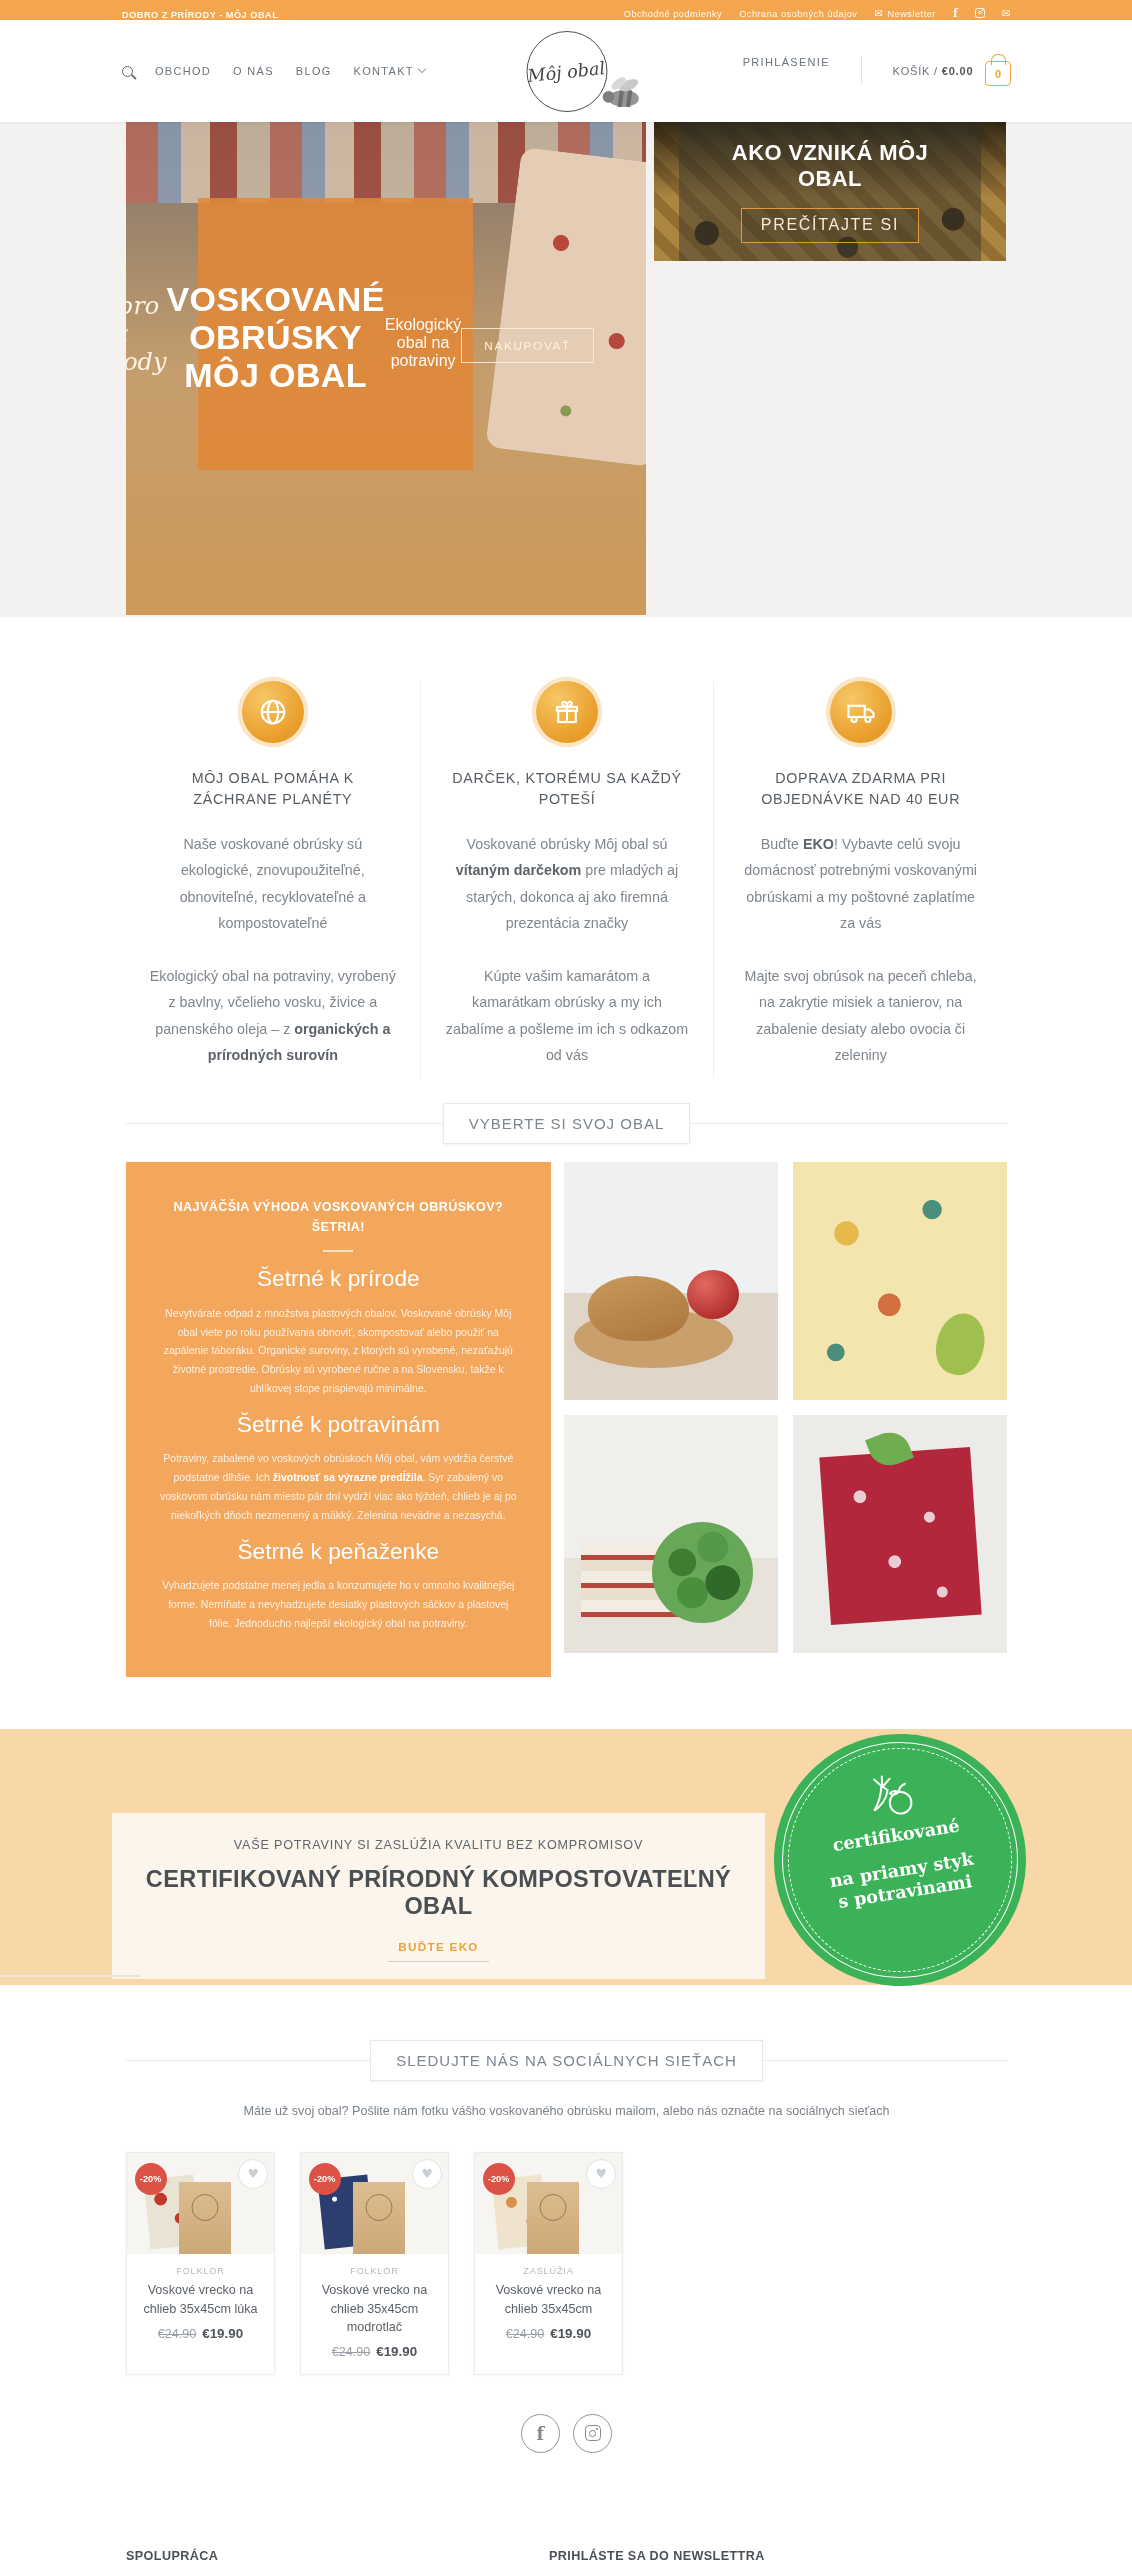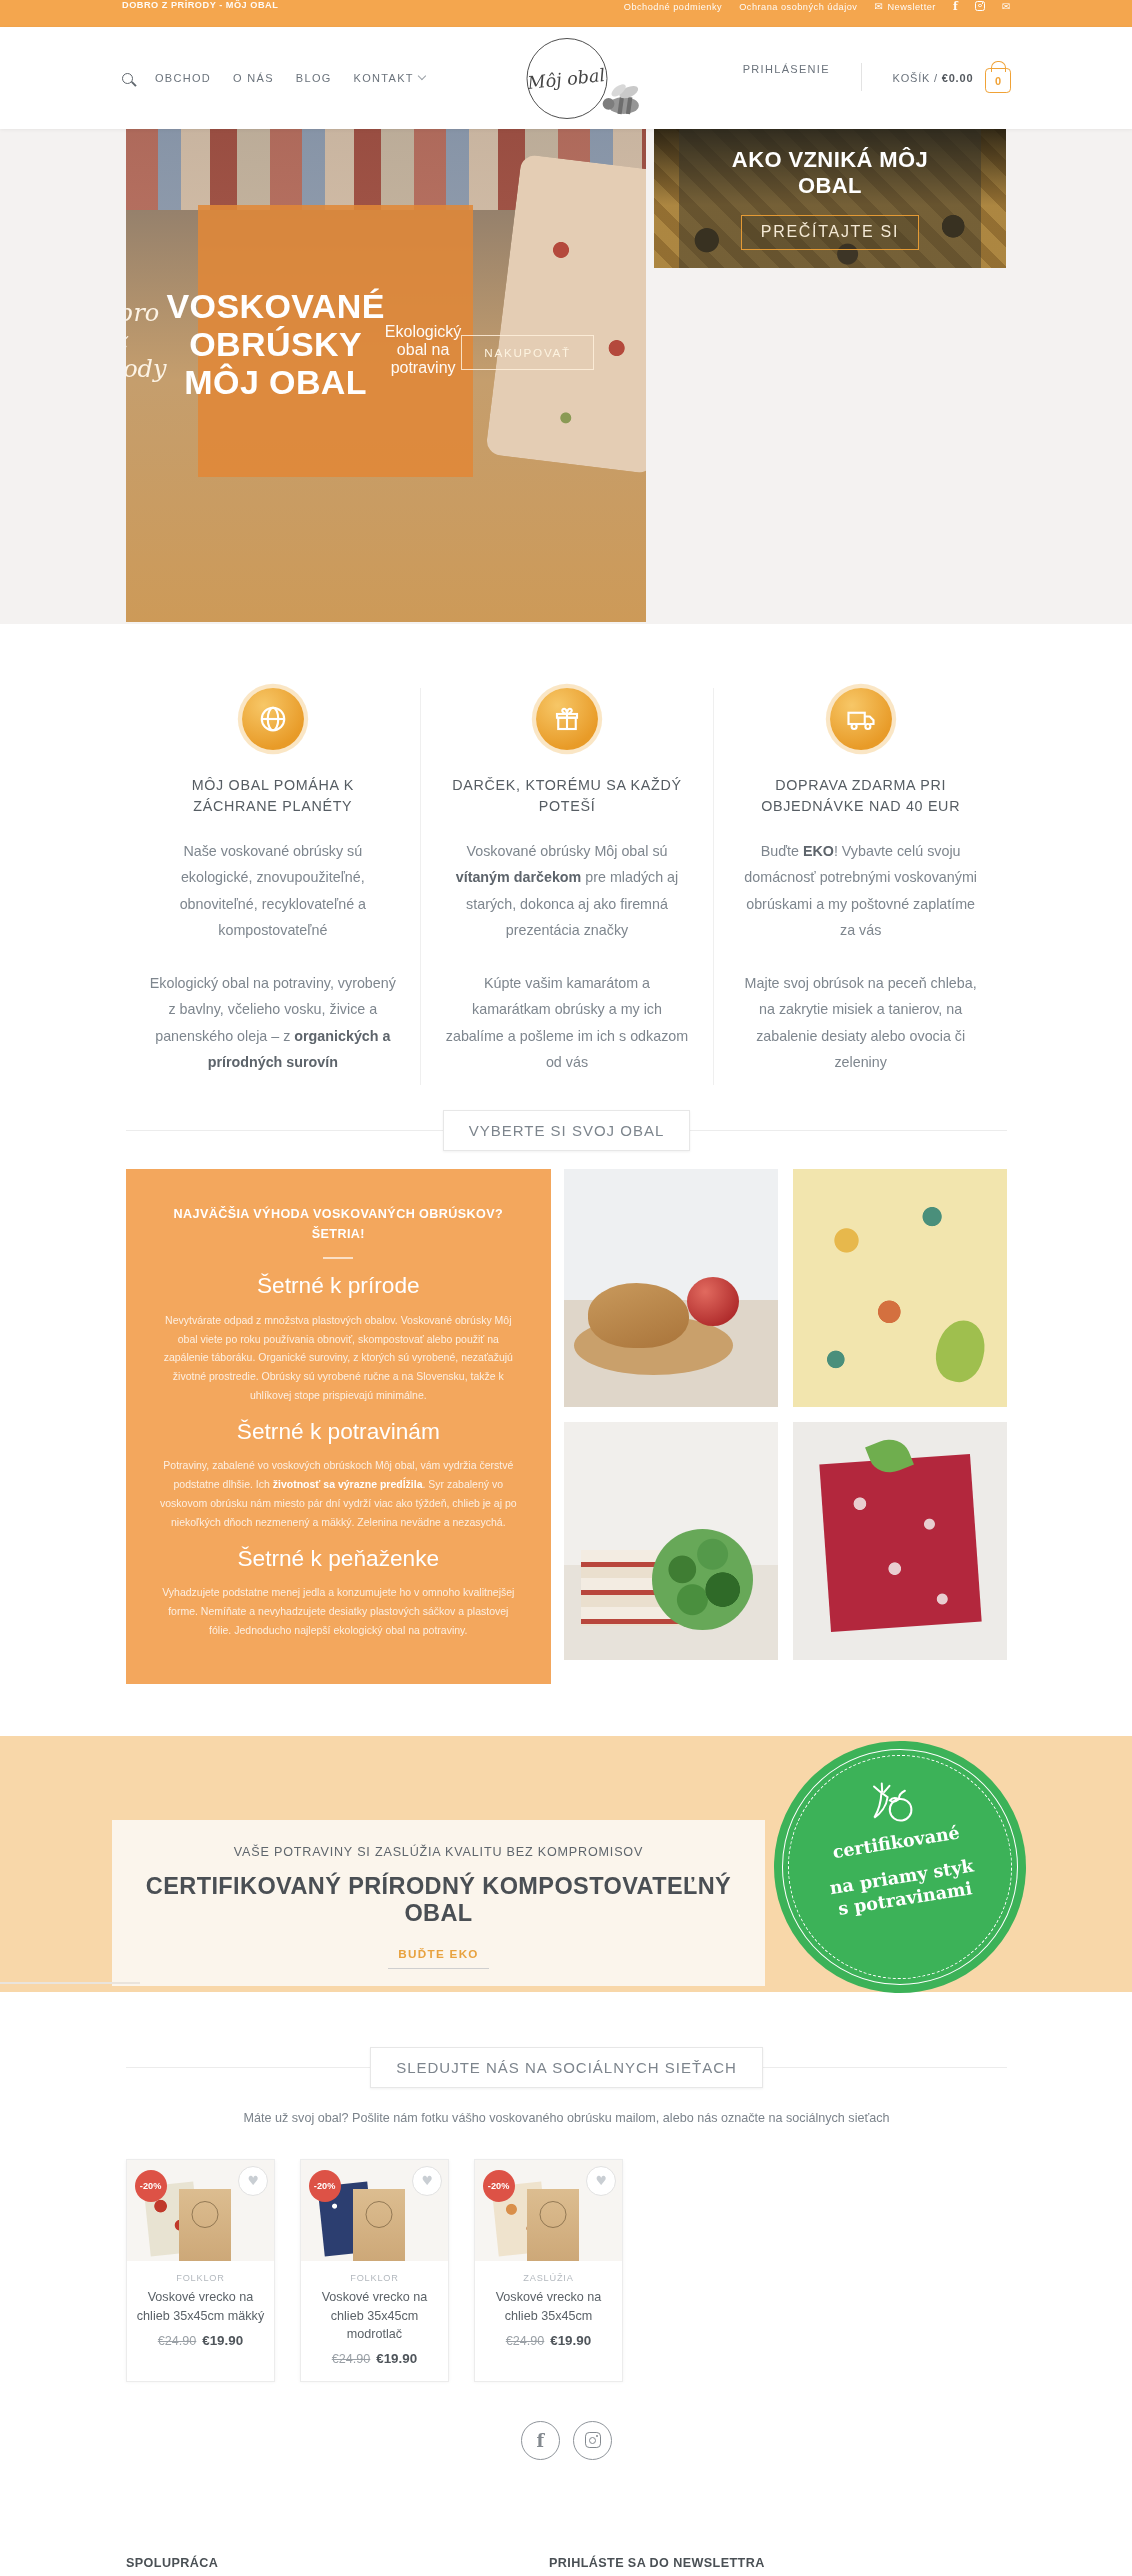--- a/index.html
+++ b/index.html
@@ -1,20 +1,20 @@
 <!DOCTYPE html>
 <html lang="sk" style="font-size:13.4px"><head>
 <meta charset="utf-8">
 <style>
   *{margin:0;padding:0;box-sizing:border-box}
   html,body{background:#fff}
   body{width:1133px;font-family:"Liberation Sans",sans-serif;color:#54595f}
 
   
-  .topbar{height:27px;background:#f4a64e;display:flex;align-items:flex-start;justify-content:space-between;padding:0 122px;font-size:9.2px;color:rgba(255,255,255,.95);letter-spacing:0.5px}
+  .topbar{height:20px;background:#f4a64e;display:flex;align-items:flex-end;justify-content:space-between;padding:0 122px;font-size:9.2px;color:rgba(255,255,255,.95);letter-spacing:0.5px}
   .topbar-left{font-weight:bold}
   .topbar-right{display:flex;align-items:center;gap:17px}
   .topbar-right a{color:rgba(255,255,255,.95);text-decoration:none;cursor:pointer}
   .tb-ic{font-family:"DejaVu Sans",sans-serif;font-size:10px}
   .newsletter{display:flex;align-items:center;gap:4.2px}
   .ig{display:inline-block;width:10px;height:10px;border:1.3px solid #fff;border-radius:2.5px;position:relative}
   .ig::before{content:"";position:absolute;inset:2.1px;border:1.3px solid #fff;border-radius:50%}
   .ig::after{content:"";position:absolute;top:0.8px;right:0.8px;width:1.7px;height:1.7px;background:#fff;border-radius:50%}
   .fb{font-family:"DejaVu Serif",serif;font-weight:bold;font-size:11px}
 
@@ -333,21 +333,21 @@
   <div class="cards">
     <div class="card">
       <div class="card-img">
         <span class="swatch sw1"></span>
         <span class="kraft"></span>
         <span class="disc">-20%</span>
         <span class="heart">♥</span>
       </div>
       <div class="card-body">
         <div class="cat">FOLKLOR</div>
-        <div class="pname">Voskové vrecko na chlieb 35x45cm mäkký</div>
+        <div class="pname">Voskové vrecko na chlieb 35x45cm lúka</div>
         <div><span class="price-old">€24.90</span><span class="price-new">€19.90</span></div>
       </div>
     </div>
 
     <div class="card">
       <div class="card-img">
         <span class="swatch sw2"></span>
         <span class="kraft"></span>
         <span class="disc">-20%</span>
         <span class="heart">♥</span>

